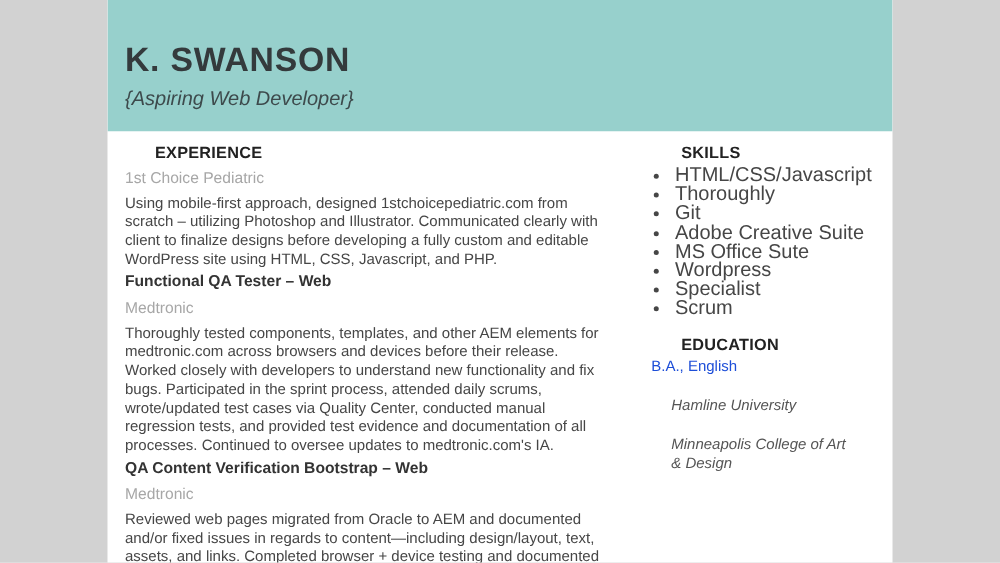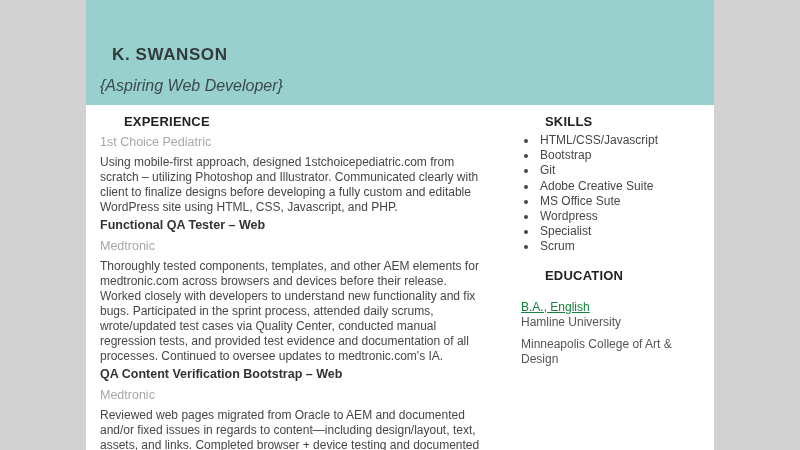--- a/index.html
+++ b/index.html
@@ -16,22 +16,22 @@
     width: 628px; height: 450px;
     background: #ffffff;
     overflow: hidden;
   }
   .header-band {
     height: 105px;
     background: #97d0cc;
     padding: 33px 14px 0 14px;
   }
   .name-heading {
-    margin: 12px;
-    font-size: 17px;
+    margin: 0;
+    font-size: 27px;
     font-weight: bold;
     letter-spacing: 0.6px;
     color: #343a3c;
   }
   .tagline {
     margin: 7px 0 0 0;
     font-size: 16px;
     color: #3d4a4c;
     font-style: italic;
   }
@@ -69,36 +69,36 @@
     font-size: 12px;
     color: #464646;
     line-height: 15px;
   }
   .skills-list {
     margin: 4px 0 0 0;
     padding: 0 0 0 17px;
     list-style: disc;
   }
   .skill-item {
-    font-size: 12px;
+    font-size: 16px;
     color: #464646;
     line-height: 15.2px;
     padding-left: 2px;
   }
   .education-section { margin-top: 13px; }
   .edu-degree {
-    margin: 17px 0 0 0;
+    margin: 3px 0 0 0;
     font-size: 12px;
-    color: #15803d;
+    color: #1d4ed8;
     line-height: 15px;
-    text-decoration: underline;
   }
   .edu-school {
-    margin: 0;
+    margin: 16px;
     font-size: 12px;
+    font-style: italic;
     color: #555555;
     line-height: 15px;
   }
   .edu-school-2 { margin-top: 7px; }
 </style>
 </head>
 <body>
 
 <div class="paper">
 
@@ -129,21 +129,21 @@
         <p class="job-desc">Reviewed web pages migrated from Oracle to AEM and documented and/or fixed issues in regards to content—including design/layout, text, assets, and links. Completed browser + device testing and documented issues via screenshots and recommendations. In addition, created helpful documentation for the QA and build teams (mapping visualizations and FAQ), which strengthened the QA process and increased consistency. As the project team experienced changes, was given additional responsibilities. As</p>
       </div>
     </div>
 
     <div class="col-right">
 
       <div>
         <h2 class="section-heading">SKILLS</h2>
         <ul class="skills-list">
           <li class="skill-item">HTML/CSS/Javascript</li>
-          <li class="skill-item">Bootstrap</li>
+          <li class="skill-item">Thoroughly</li>
           <li class="skill-item">Git</li>
           <li class="skill-item">Adobe Creative Suite</li>
           <li class="skill-item">MS Office Sute</li>
           <li class="skill-item">Wordpress</li>
           <li class="skill-item">Specialist</li>
           <li class="skill-item">Scrum</li>
         </ul>
       </div>
 
       <div class="education-section">

